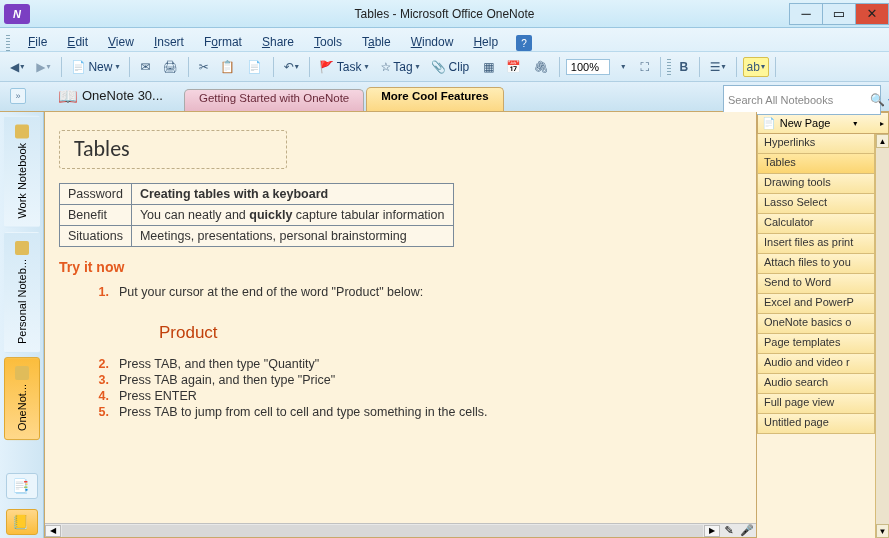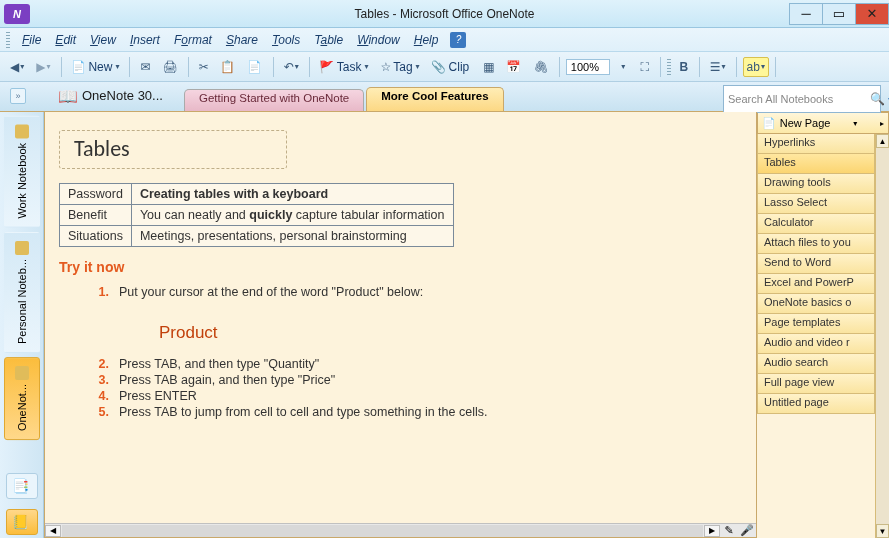--- a/index.html
+++ b/index.html
@@ -7,21 +7,21 @@
 
 
 .titlebar { height: 28px; background: linear-gradient(#dff2fb,#c9e8f7); display: flex; align-items: center; border-bottom: 1px solid #9ac6e0; position: relative; }
 .titlebar .sys-icon { width: 26px; height: 20px; margin: 0 4px; background: #7b3fc2; border-radius: 3px; display: flex; align-items: center; justify-content: center; color: #fff; font-style: italic; font-size: 11px; font-weight: bold; }
 .titlebar .title { position:absolute; left:0; right:0; text-align:center; font-size: 12px; color: #222; }
 .titlebar .win-btns { display: flex; margin-left:auto; z-index:2; }
 .titlebar .win-btn { width: 34px; height: 22px; display: flex; align-items:center; justify-content:center; font-size: 13px; background:#d7edf9; border:1px solid #8cb8d4; margin-left:-1px; cursor:pointer; }
 .titlebar .win-btn.close { background:#d94f3a; color:#222; }
 
 
-.menubar { height: 24px; background: linear-gradient(#eaf5fc,#dff0fa); display:flex; align-items:center; padding: 0 6px; gap: 2px; border-bottom:1px solid #b9d9ec;font-style:italic; }
+.menubar { height: 24px; background: linear-gradient(#eaf5fc,#dff0fa); display:flex; align-items:flex-end; padding: 0 6px; gap: 8px; border-bottom:1px solid #b9d9ec; }
 .menubar .grip { width:4px; height:16px; background: repeating-linear-gradient(#8ab 0 1px, transparent 1px 3px); margin-right:4px;}
 .menubar .menu-item { padding: 2px 6px; color: #1a3e6b; cursor:pointer; }
 .menubar .menu-item u { text-decoration: underline; }
 .menubar .help-icon { width:16px; height:16px; background:#3a78c0; color:#fff; border-radius:2px; font-size:10px; display:flex; align-items:center; justify-content:center; margin-left:4px; cursor:pointer;}
 
 
 .toolbar { height: 30px; background: linear-gradient(#e9f4fb,#d7ebf7); display:flex; align-items:center; padding:0 6px; gap:4px; border-bottom:1px solid #b0cfe3; }
 .toolbar .tbtn { min-width:18px; height:20px; padding:0 3px; display:flex; align-items:center; justify-content:center; border:1px solid transparent; border-radius:2px; cursor:pointer; font-size:12px; color:#3a5a7a; }
 .toolbar .sep { width:1px; height:20px; background:#aac8dc; margin:0 2px; }
 .toolbar .dd { font-size:8px; color:#3a5a7a; margin-left:1px;}
@@ -30,21 +30,21 @@
 
 
 .tabrow { height: 30px; background: linear-gradient(#e1f0fa,#c8e2f1); display:flex; align-items:flex-end; padding-left:46px; position:relative; border-bottom:1px solid #c9a86a; }
 .tabrow .expand { position:absolute; left:10px; top:6px; width:16px; height:16px; display:flex; align-items:center; justify-content:center; background:#eaf5fc; border:1px solid #9ac6e0; border-radius:2px; cursor:pointer; font-size:9px; color:#5a7a9a;}
 .tabrow .book-icon { position:absolute; left:58px; top:5px; font-size:16px; }
 .tabrow .nb-title { position:absolute; left:82px; top:6px; font-size:13px; color:#1a1a1a; }
 .tabrow .section-tabs { display:flex; margin-left:138px; align-items:flex-end; height:100%; }
 .sect-tab { height:22px; padding:2px 14px 0; border:1px solid #aaa; border-bottom:none; border-radius:5px 5px 0 0; margin-right:2px; font-size:11.5px; cursor:pointer; position:relative; }
 .sect-tab.t1 { background:linear-gradient(#f5d5e0,#e8b9c8); color:#6a2a3a; }
 .sect-tab.t2 { background:linear-gradient(#ffedb5,#fcd884); color:#000; font-weight:bold; border-color:#c9a86a; z-index:2; height:24px; }
-.tabrow .search { position:absolute; right:8px; top:3px; width:158px; height:28px; background:#fff; border:1px solid #8fb6d2; display:flex; align-items:center; padding:4px 4px; }
+.tabrow .search { position:absolute; right:8px; top:3px; width:158px; height:20px; background:#fff; border:1px solid #8fb6d2; display:flex; align-items:center; padding:14px 4px; }
 .tabrow .search input { border:none; outline:none; flex:1; font-size:11px; color:#888;}
 .tabrow .search .sico { color:#3a78c0; font-size:12px; cursor:pointer;}
 .tabrow .search .sdd { font-size:8px; color:#3a78c0; margin-left:3px; cursor:pointer;}
 
 
 .main { display:flex; height: calc(100% - 28px - 24px - 30px - 30px); }
 
 
 .nbbar { width:44px; background: linear-gradient(90deg,#e2f1fb,#cfe6f4); border-right:1px solid #a9cbe0; display:flex; flex-direction:column; align-items:center; padding-top:4px; gap:4px; }
 .nbitem { width:36px; writing-mode: vertical-rl; transform:rotate(180deg); padding:8px 0; text-align:center; font-size:11px; border:1px solid transparent; border-radius:3px; cursor:pointer; display:flex; align-items:center; gap:4px; }
@@ -261,20 +261,21 @@
         <span class="ddl">▾</span>
         <span class="ddl">▸</span>
       </div>
       <div class="scroll-zone">
         <div class="items" id="plist">
             <div class="pitem">Hyperlinks</div>
             <div class="pitem sel">Tables</div>
             <div class="pitem">Drawing tools</div>
             <div class="pitem">Lasso Select</div>
             <div class="pitem">Calculator</div>
+            <div class="pitem">Insert files as print</div>
             <div class="pitem">Attach files to you</div>
             <div class="pitem">Send to Word</div>
             <div class="pitem">Excel and PowerP</div>
             <div class="pitem">OneNote basics o</div>
             <div class="pitem">Page templates</div>
             <div class="pitem">Audio and video r</div>
             <div class="pitem">Audio search</div>
             <div class="pitem">Full page view</div>
             <div class="pitem">Untitled page</div>
           </div>

